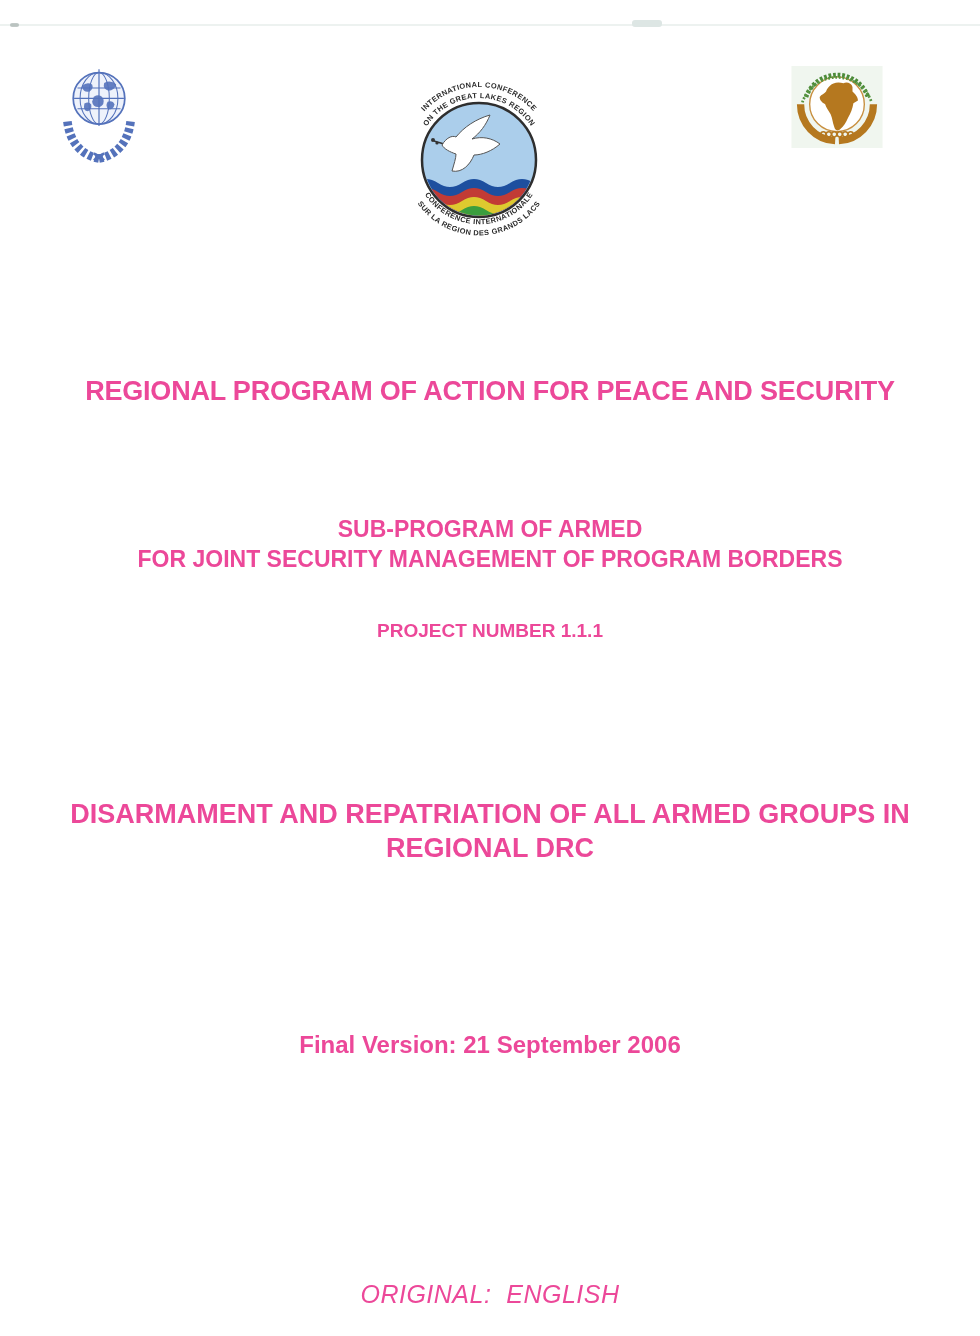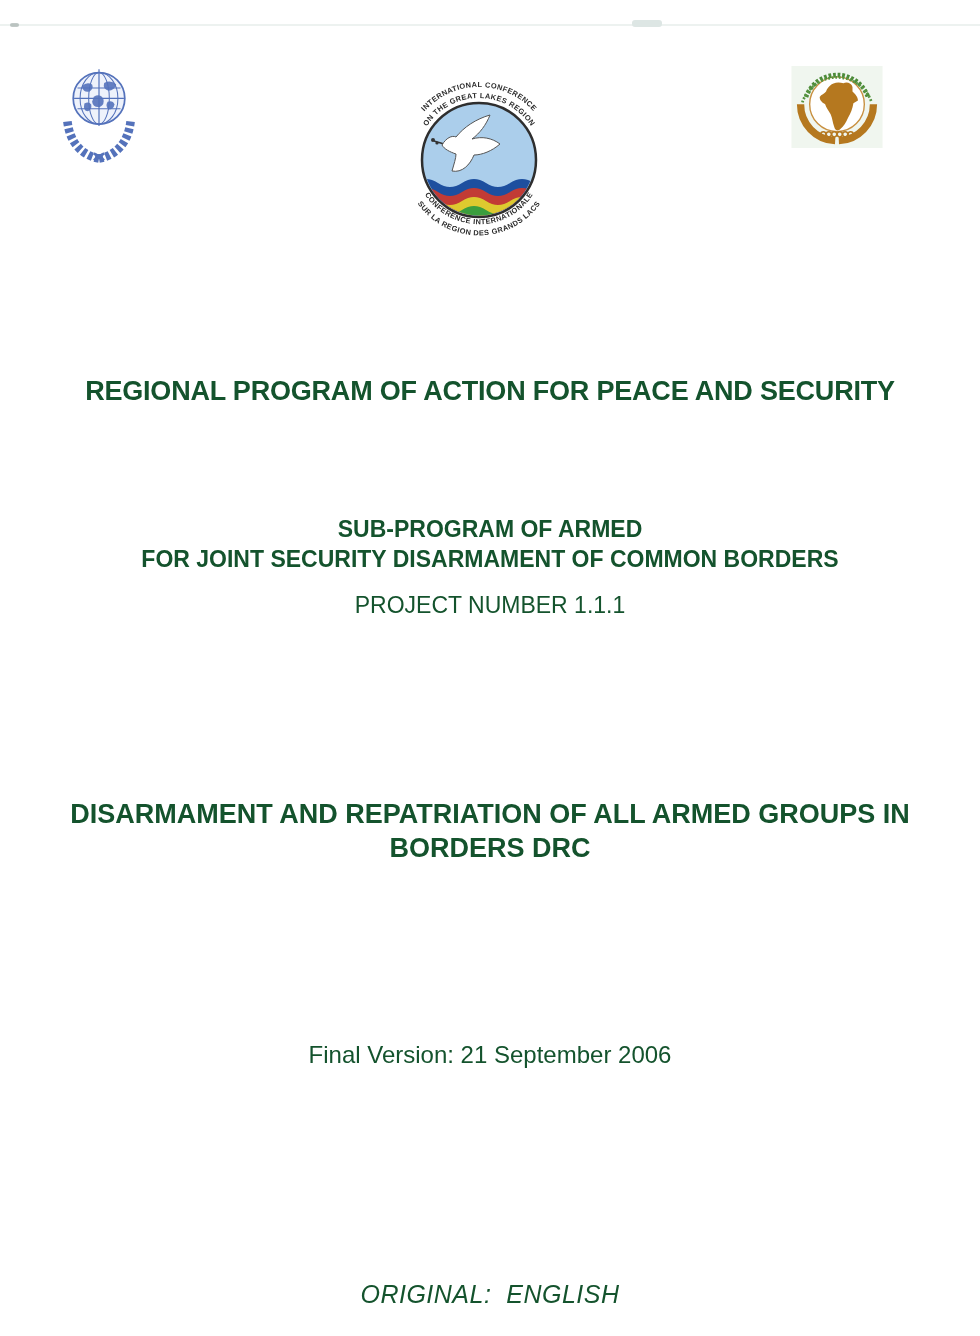--- a/index.html
+++ b/index.html
@@ -14,26 +14,26 @@
   
   .scan-line{position:absolute;left:0;right:0;top:24px;height:2px;background:#edf2f0;}
   .scan-dot{position:absolute;left:10px;top:23px;width:9px;height:4px;background:#8f9c99;opacity:.55;border-radius:2px;}
   .scan-smudge{position:absolute;left:632px;top:20px;width:30px;height:7px;background:#dde6e4;border-radius:3px;}
 
   .logo{position:absolute;}
   #un-logo{left:56px;top:62px;width:86px;height:102px;}
   #icglr-logo{left:404px;top:64px;width:150px;height:182px;}
   #au-logo{left:791px;top:66px;width:92px;height:82px;}
 
-  .txt{position:absolute;left:0;width:100%;text-align:center;color:#14532d;}
+  .txt{position:absolute;left:0;width:100%;text-align:center;color:#ec4899;}
   .title{top:376px;font-size:27px;font-weight:bold;letter-spacing:-0.2px;}
   .subprogram{top:514px;font-size:23px;font-weight:bold;line-height:30px;}
-  .project{top:592px;font-size:23px;font-weight:normal;}
+  .project{top:620px;font-size:19px;font-weight:bold;}
   .heading{top:797px;font-size:27px;font-weight:bold;line-height:34px;}
-  .final{top:1031px;font-size:24px;font-weight:normal;margin-top:10px;}
+  .final{top:1031px;font-size:24px;font-weight:bold;}
   .original{top:1280px;font-size:25px;font-weight:normal;white-space:pre;letter-spacing:0.5px;font-style:italic;}
 </style>
 </head>
 <body>
 
 <div id="page">
 
   <div class="scan-line"></div>
   <div class="scan-dot"></div>
   <div class="scan-smudge"></div>
@@ -139,27 +139,27 @@
                C45,62 45,57 43,53 C41,49 38,46 37,42
                C34,40 31,38 31,34 C33,31 36,31 38,28
                C39,25 40,24 42,22 Z" fill="#b5781f"></path>
     </svg>
   </div>
 
   <div class="txt title">REGIONAL PROGRAM OF ACTION FOR PEACE AND SECURITY</div>
 
   <div class="txt subprogram">
     <div>SUB-PROGRAM OF ARMED</div>
-    <div>FOR JOINT SECURITY DISARMAMENT OF COMMON BORDERS</div>
+    <div>FOR JOINT SECURITY MANAGEMENT OF PROGRAM BORDERS</div>
   </div>
 
   <div class="txt project">PROJECT NUMBER 1.1.1</div>
 
   <div class="txt heading">
     <div>DISARMAMENT AND REPATRIATION OF ALL ARMED GROUPS IN</div>
-    <div>BORDERS DRC</div>
+    <div>REGIONAL DRC</div>
   </div>
 
   <div class="txt final">Final Version: 21 September 2006</div>
 
   <div class="txt original">ORIGINAL:  ENGLISH</div>
 
 </div>
 
 </body></html>

